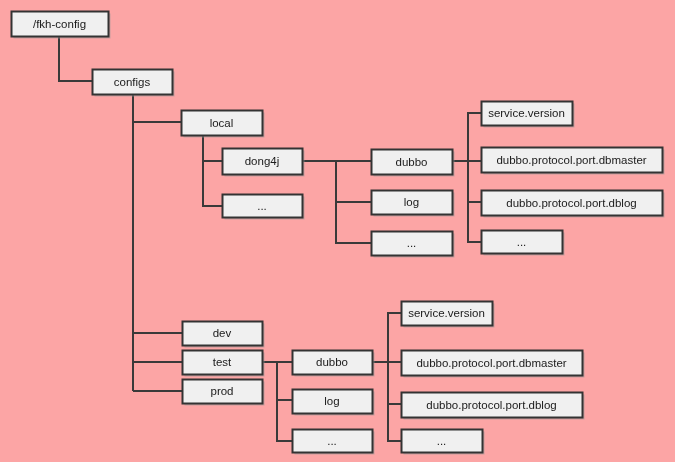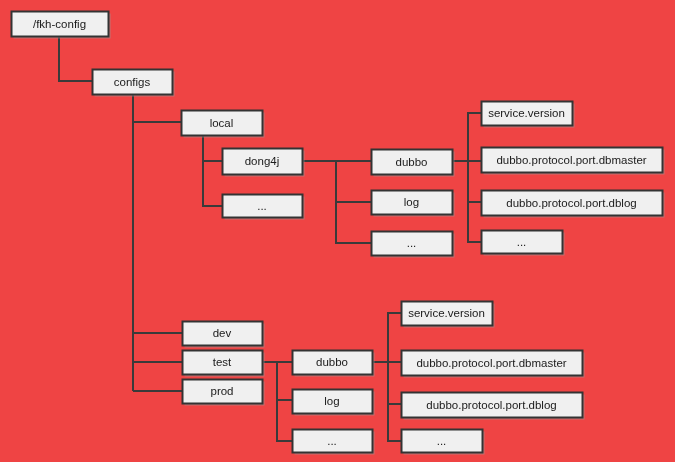--- a/index.html
+++ b/index.html
@@ -10,21 +10,21 @@
   body {
     width: 675px;
     height: 462px;
     font-family: "Liberation Sans", sans-serif;
     overflow: hidden;
   }
   #diagram-root {
     position: relative;
     width: 675px;
     height: 462px;
-    background: #ef4444;
+    background: #fca5a5;
   }
   svg#tree-svg {
     position: absolute;
     left: 0;
     top: 0;
     width: 675px;
     height: 462px;
     display: block;
   }
   .node-shadow {

